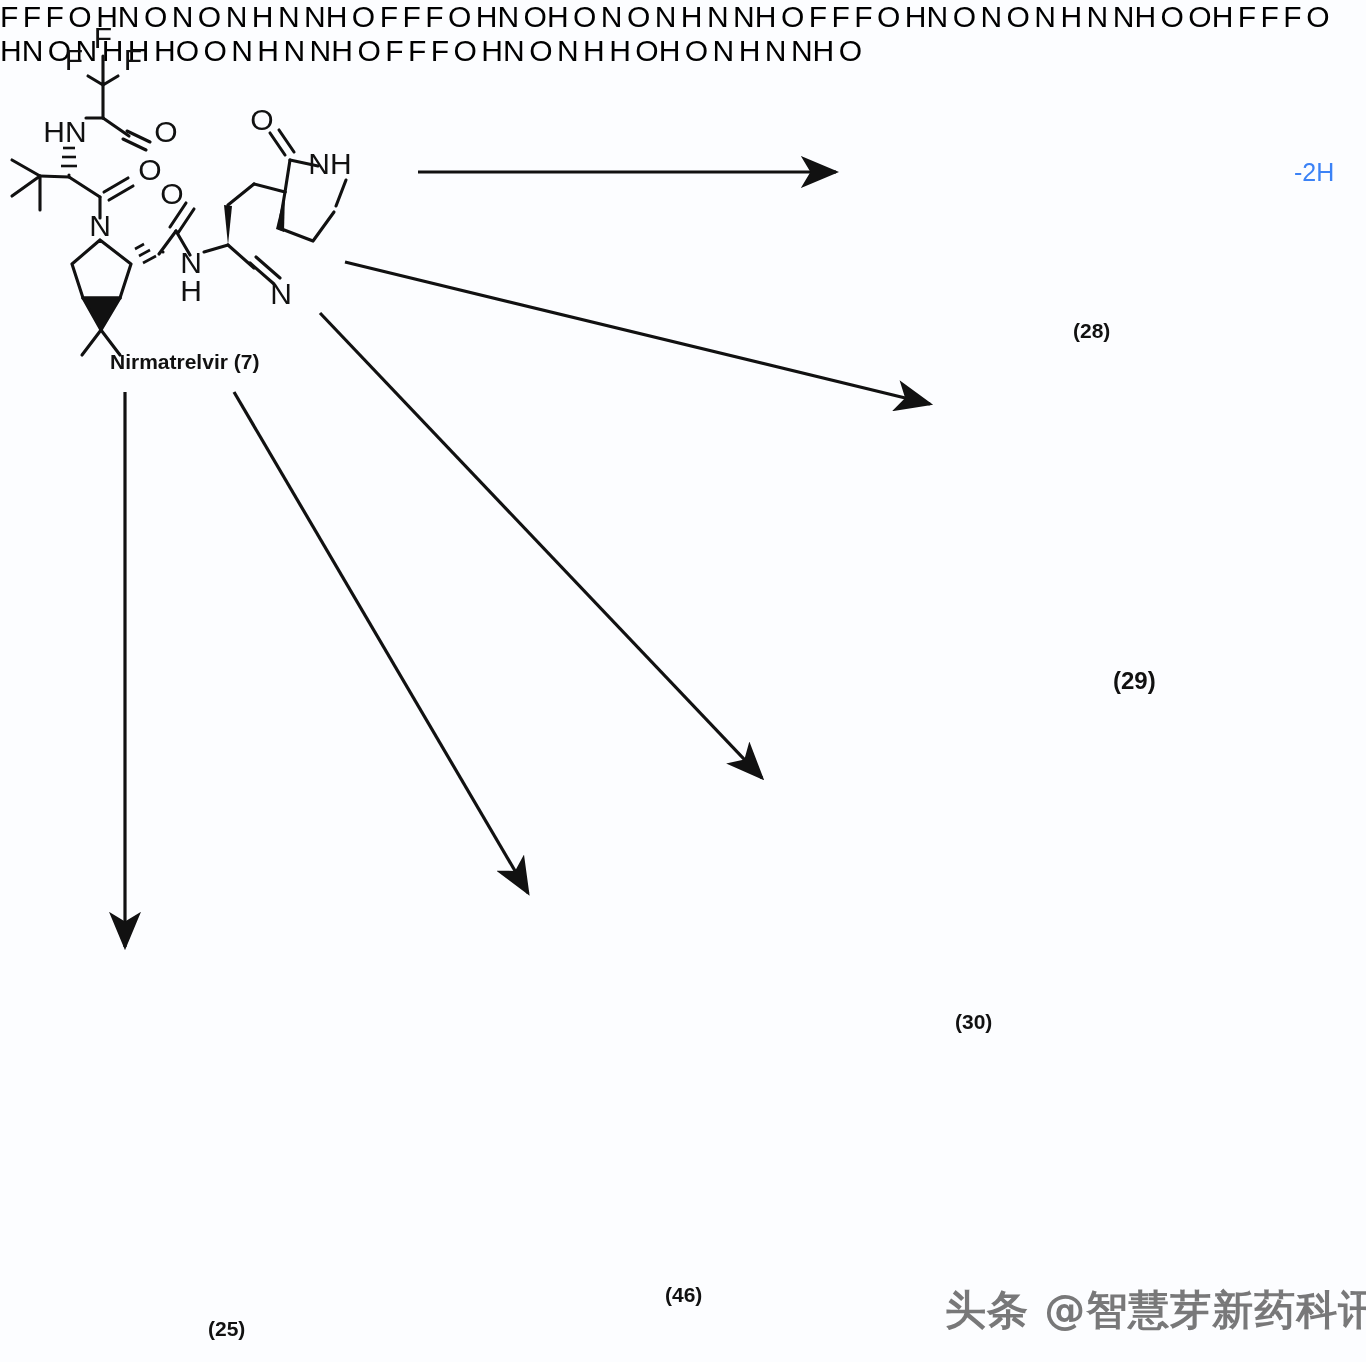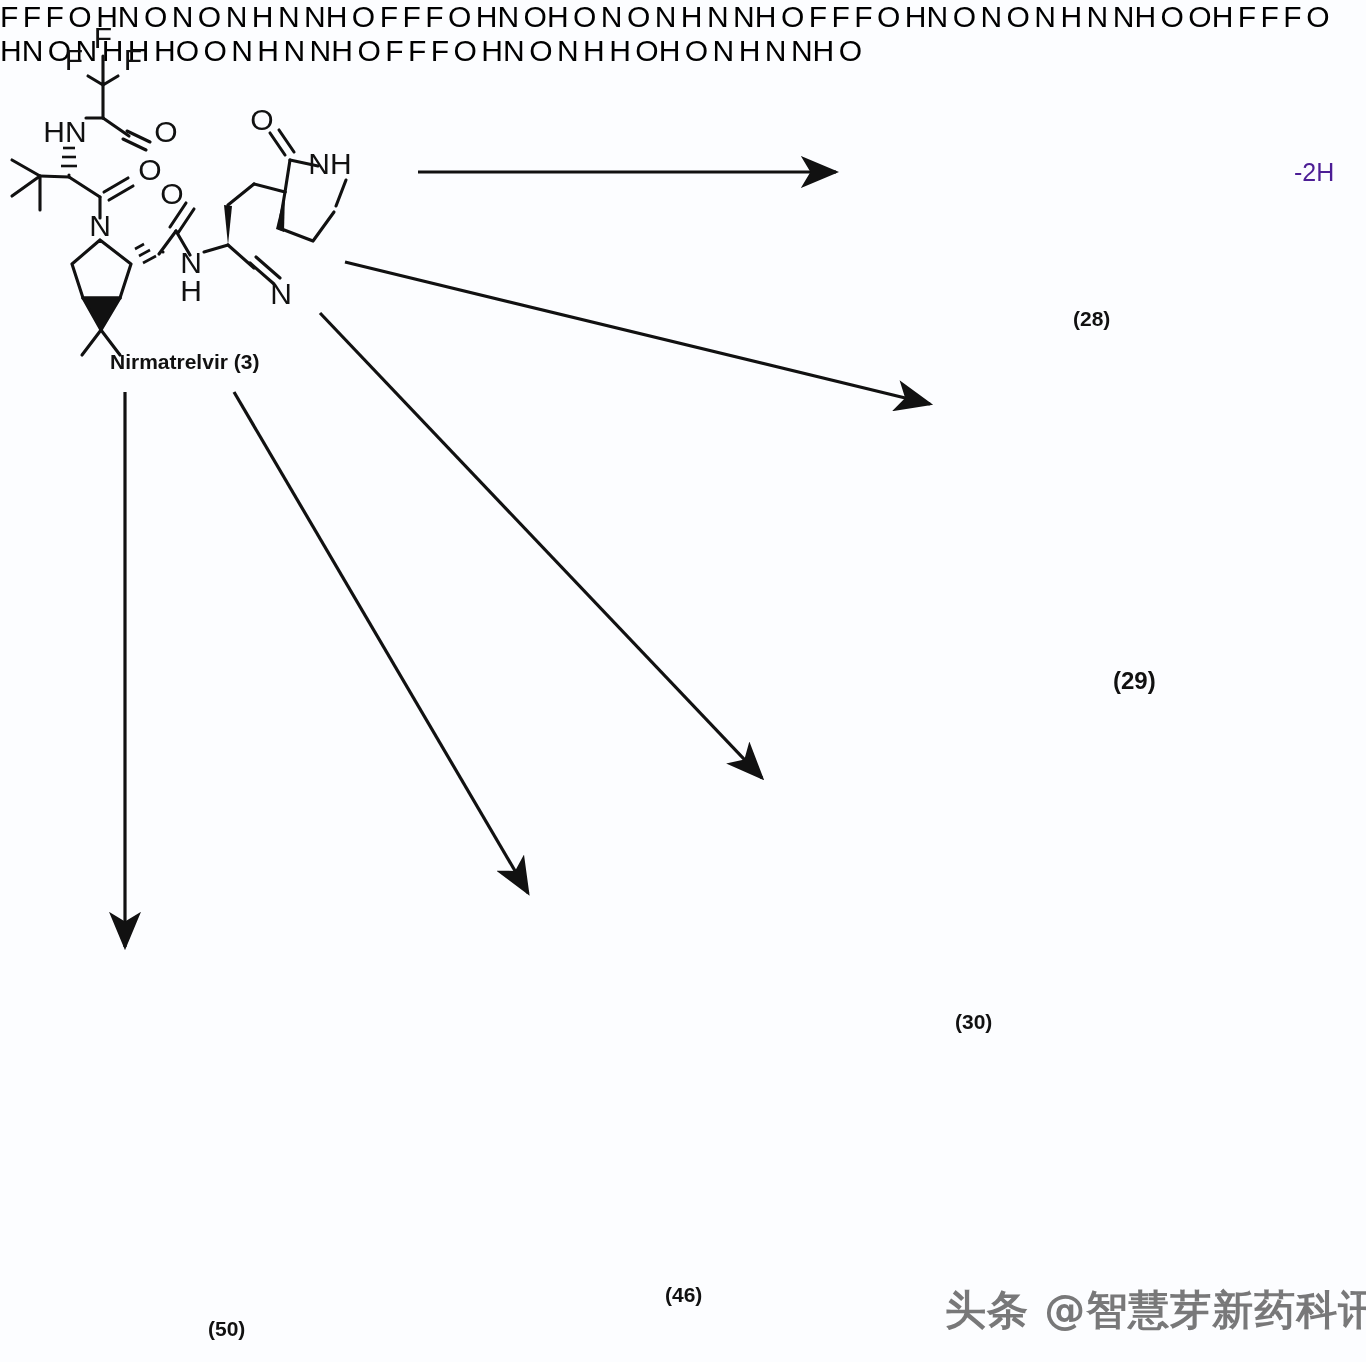--- a/index.html
+++ b/index.html
@@ -9,28 +9,28 @@
     font-family:"Liberation Sans",sans-serif;
     position:relative;overflow:hidden;
   }
   #scheme{position:absolute;left:0;top:0;width:1366px;height:1362px;}
   .cap{
     position:absolute;font-weight:bold;color:#111;
     font-family:"Liberation Sans",sans-serif;
     white-space:nowrap;
   }
   #cap-3{left:110px;top:350px;font-size:21px;}
-  #cap-28{left:1073px;top:307px;font-size:21px;}
+  #cap-28{left:1073px;top:319px;font-size:21px;}
   #cap-29{left:1113px;top:667px;font-size:24px;}
   #cap-30{left:955px;top:1010px;font-size:21px;text-align:right;}
   #cap-31{left:665px;top:1283px;font-size:21px;}
   #cap-32{left:208px;top:1317px;font-size:21px;}
   #label-2h{
     position:absolute;left:1294px;top:158px;font-size:25px;
-    color:#4c1d95;font-weight:normal;font-family:"Liberation Sans",sans-serif;
+    color:#3b82f6;font-weight:normal;font-family:"Liberation Sans",sans-serif;
     white-space:nowrap;
   }
   #watermark{
     position:absolute;left:945px;top:1283px;
     font-size:41px;color:#5c5c5c;opacity:.82;font-weight:bold;
     font-family:"DejaVu Sans",sans-serif;white-space:nowrap;
     letter-spacing:1px;
   }
 </style>
 </head>
@@ -481,23 +481,23 @@
     <text class="at" x="312" y="166">NH</text>
     <path class="b" d="M300 166 L272 160">
     <path class="b" d="M328 180 L318 206">
     <path class="b" d="M267 192 L272 160">
     <path class="b" d="M267 155 L252 133 M276 152 L261 130">
     <text class="at" x="244" y="122">O</text>
     <path class="wedge" d="M267 192 L266 232 L258 229 Z">
   </path></path></path></path></path></path></path></path></path></path></path></path></path></path></path></path></path></path></path></path></path></path></path></path></path></path></path></path></path></g>
 
 
-<div class="cap" id="cap-3">Nirmatrelvir (3)</div>
+<div class="cap" id="cap-3">Nirmatrelvir (7)</div>
 <div class="cap" id="cap-28">(28)</div>
 <div class="cap" id="cap-29">(29)</div>
 <div class="cap" id="cap-30">(30)</div>
 <div class="cap" id="cap-31">(46)</div>
-<div class="cap" id="cap-32">(50)</div>
+<div class="cap" id="cap-32">(25)</div>
 <div id="label-2h">-2H</div>
 <div id="watermark">头条 @智慧芽新药科讯</div>
 
 
 
 
 </body></html>

